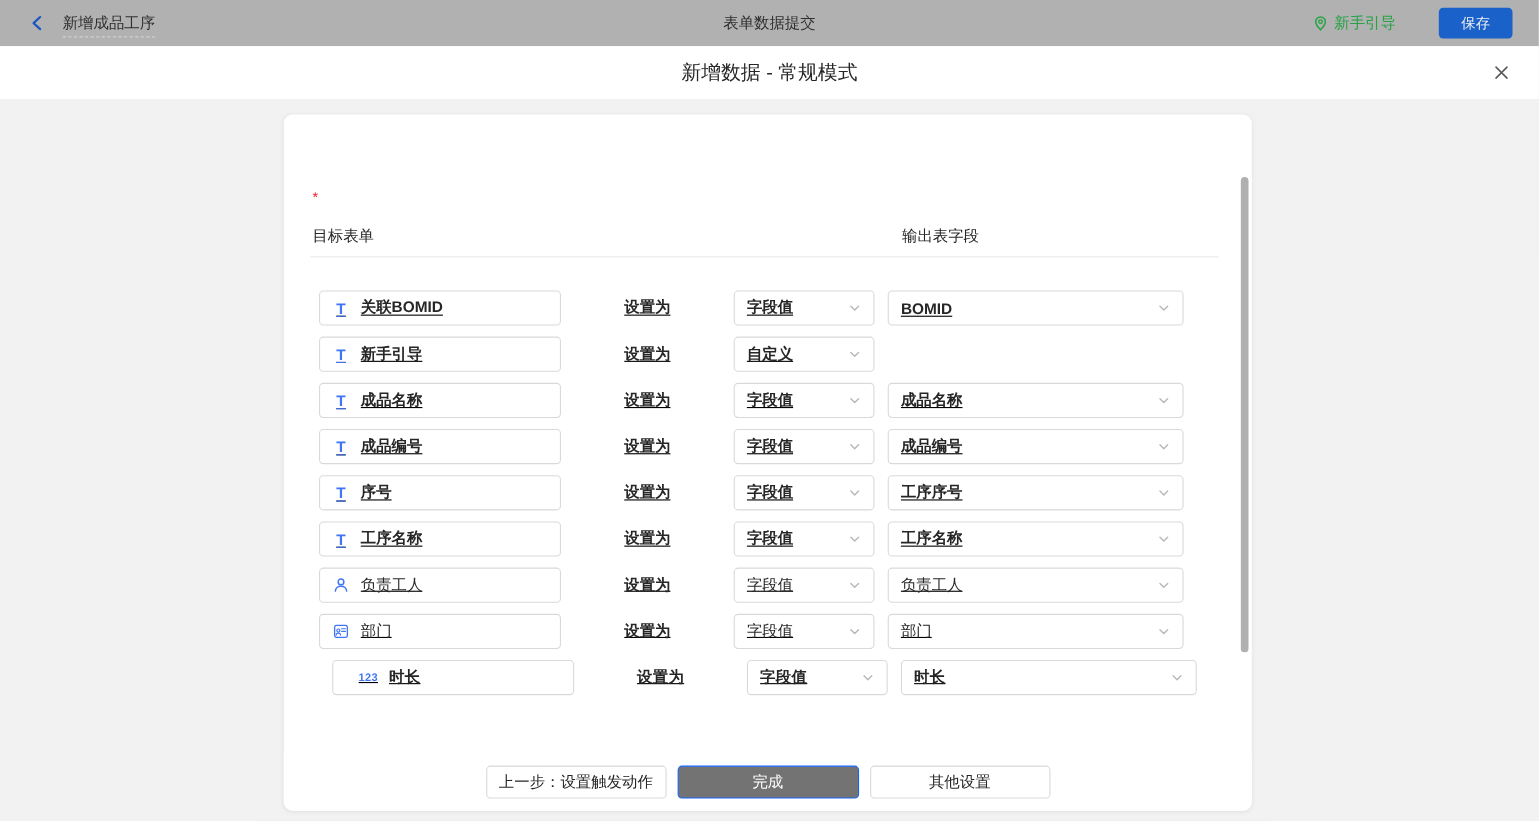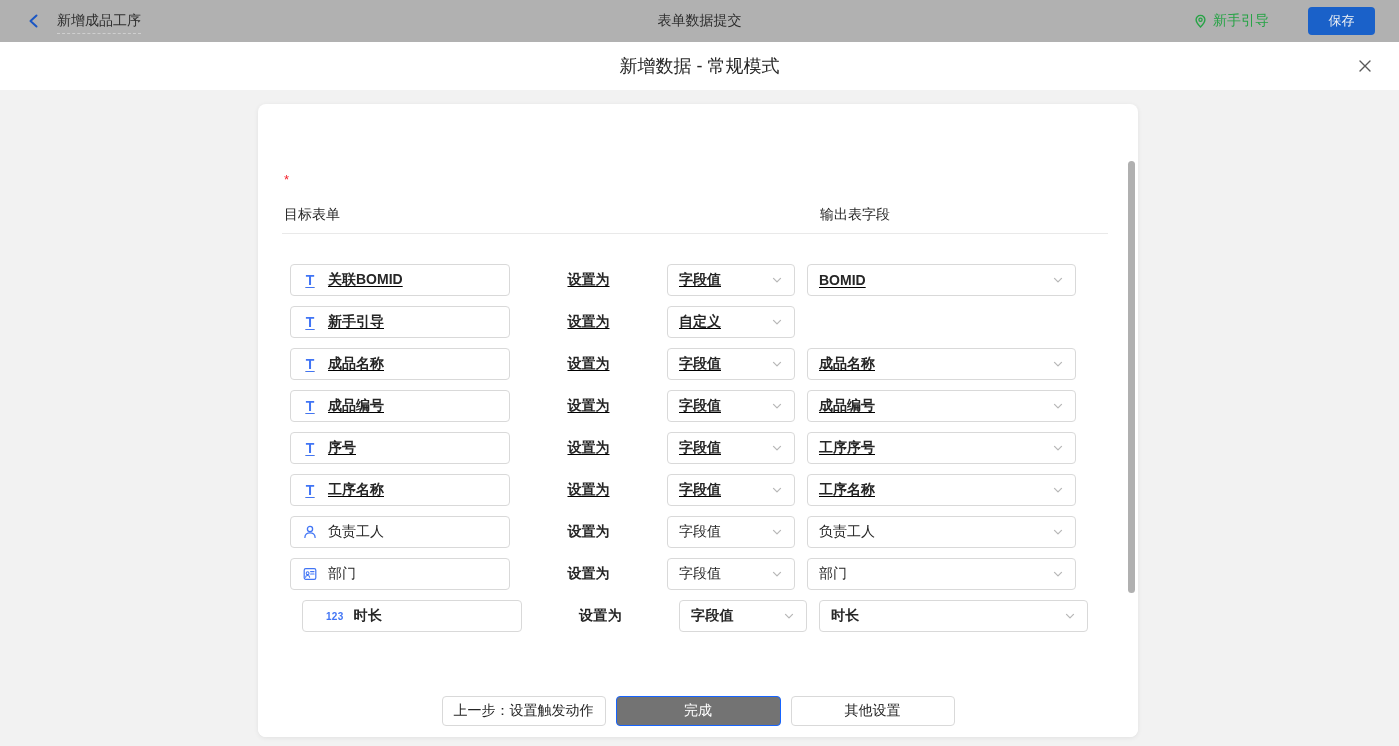--- a/index.html
+++ b/index.html
@@ -33,21 +33,21 @@
   .section-title { font-size:14px; font-weight:700; color:#1f1f1f; }
   .note-row { margin-top:12px; display:flex; align-items:flex-start; gap:6px; padding-left:2px; }
   .req { color:#f5222d; font-size:13px; line-height:18px; }
   .note { font-size:14px; color:#262626; }
 
   .cols-header { position:relative; margin-top:17px; width:826px; border-bottom:1px solid #e9e9e9; padding-bottom:9px; height:28px; }
   .col-left { position:absolute; left:2px; top:0; font-size:14px; color:#262626; }
   .col-right { position:absolute; left:538px; top:0; font-size:14px; color:#262626; }
 
   .rows { margin-top:30px; margin-left:8px; }
-  .mrow { display:flex; align-items:center; height:32px; margin-bottom:10px; }
+  .mrow { display:flex; align-items:center; height:32px; margin-bottom:10px;text-decoration:underline; }
   .fbox { width:220px; height:32px; border:1px solid #d9d9d9; border-radius:4px; background:#fff; display:flex; align-items:center; padding:0 11px; gap:10px; }
   .flabel { font-size:14px; color:#262626; white-space:nowrap; }
   .setas { width:157px; text-align:center; font-size:14px; font-weight:600; color:#262626; }
   .sel { height:32px; border:1px solid #d9d9d9; border-radius:4px; background:#fff; display:flex; align-items:center; justify-content:space-between; padding:0 11px; cursor:pointer; }
   .sel.mode { width:128px; margin-right:12px; }
   .sel.value { width:269px;gap:30px; }
   .sel-text { font-size:14px; color:#262626; white-space:nowrap; }
 
   .ficon { display:none; align-items:center; justify-content:center; width:16px; height:16px; color:#4175f5; flex:none; }
   .mrow.icon-text   .icon-text   { display:inline-flex; }

